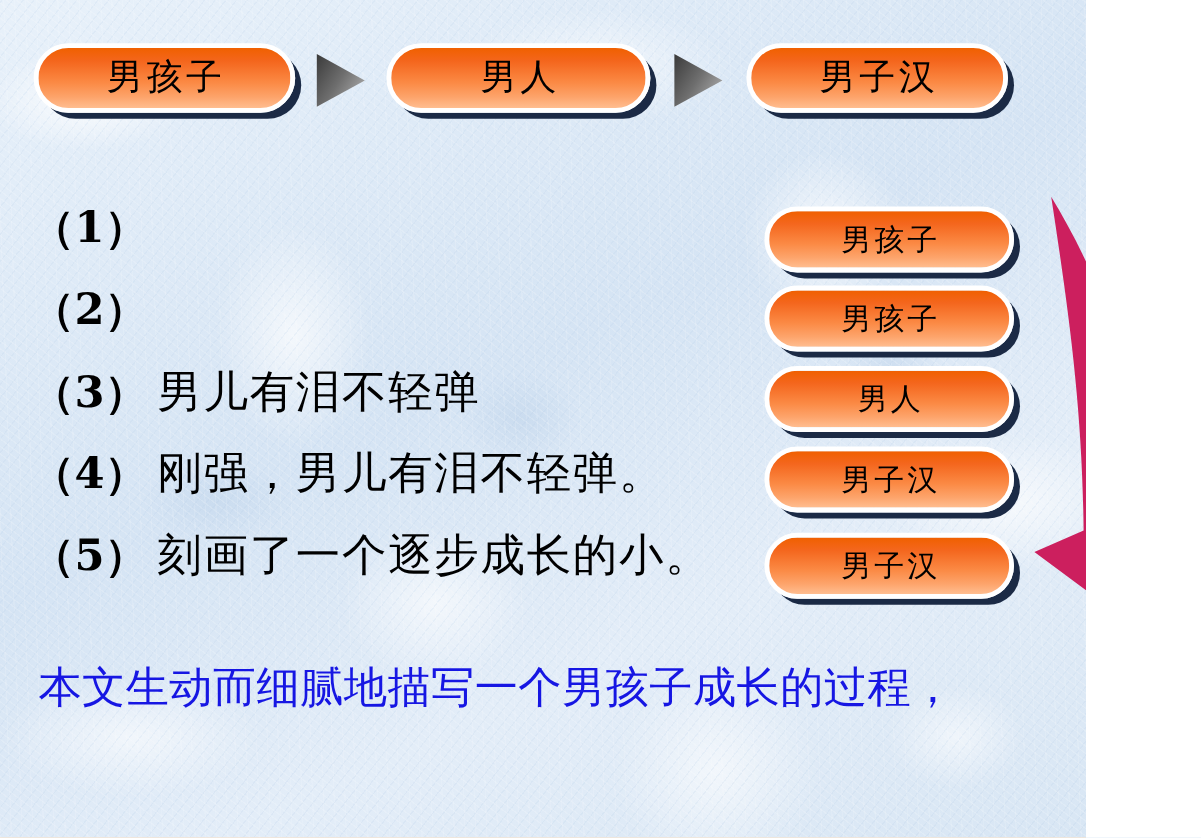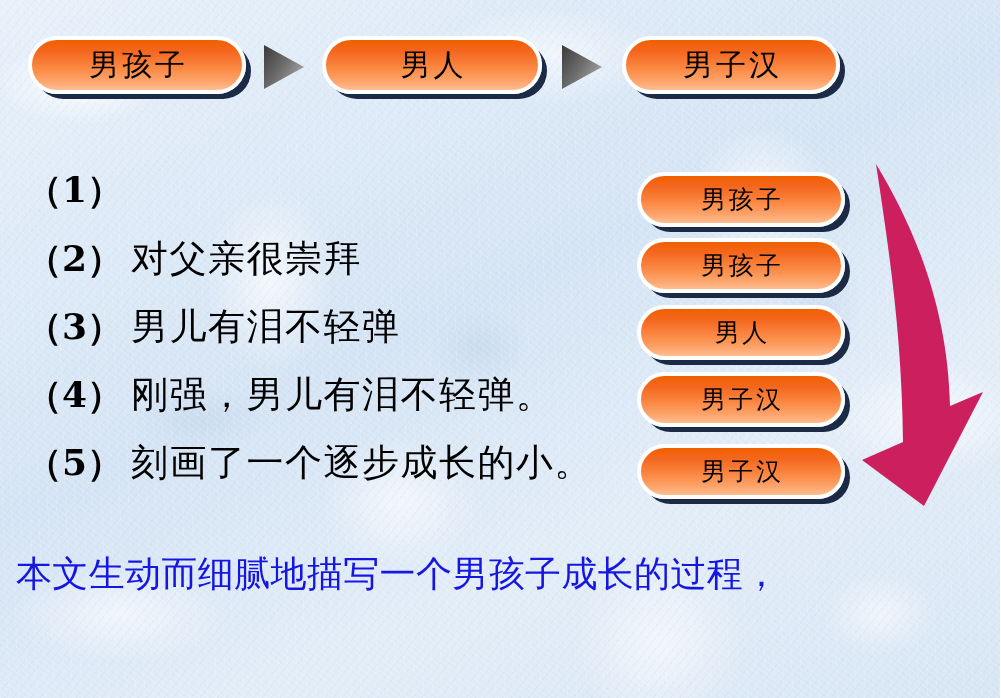--- a/index.html
+++ b/index.html
@@ -8,21 +8,21 @@
     padding: 0;
   }
   body {
     width: 1001px;
     height: 698px;
     overflow: hidden;
     font-family: "DejaVu Serif", "Liberation Serif", serif;
   }
   #slide {
     position: relative;
-    width: 1000px;
+    width: 905px;
     height: 698px;
     overflow: hidden;
     background-color: #fdba74;
   }
   
   .bg-texture {
     position: absolute;
     inset: 0;
     background-color: #dbe7f5;
     background-image:
@@ -126,21 +126,21 @@
     position: absolute;
     left: 852px;
     top: 160px;
     width: 149px;
     height: 350px;
   }
 
   
   #conclusion {
     position: absolute;
-    left: 16px;
+    left: 32px;
     top: 552px;
     width: 940px;
     color: #1616e3;
     font-size: 36px;
     line-height: 1.22;
     font-family: "DejaVu Serif", "Liberation Serif", serif;
     letter-spacing: 0.01em;
   }
   #conclusion .cline { display: block; white-space: nowrap; }
 </style>
@@ -191,21 +191,20 @@
   </div>
 
   <div id="numbered-list">
 
     <div class="list-row">
       <span class="list-num">（1）</span>
     </div>
 
     <div class="list-row">
       <span class="list-num">（2）</span>
-      <span class="list-text">对父亲很崇拜</span>
     </div>
 
     <div class="list-row">
       <span class="list-num">（3）</span>
       <span class="list-text">男儿有泪不轻弹</span>
     </div>
 
     <div class="list-row">
       <span class="list-num">（4）</span>
       <span class="list-text">刚强，男儿有泪不轻弹。</span>

